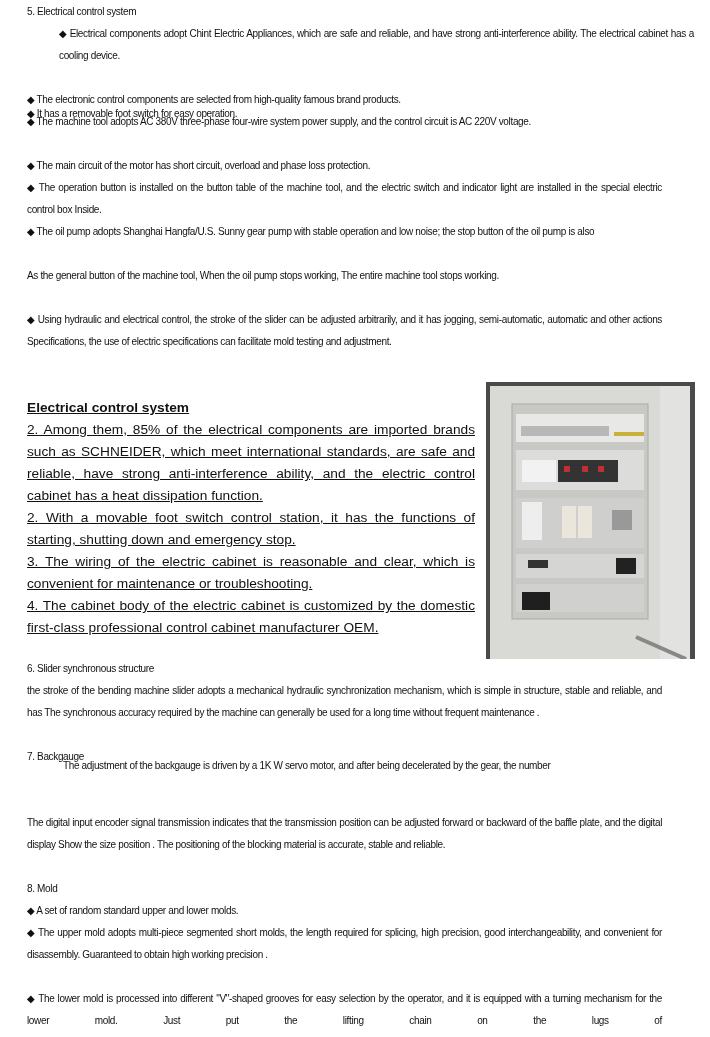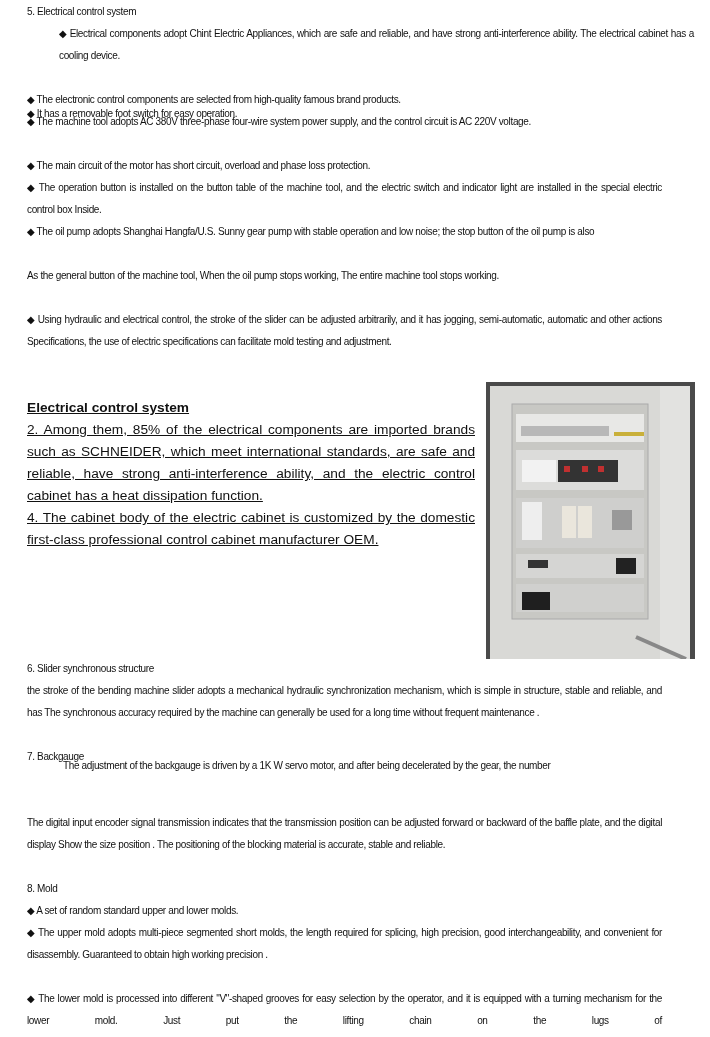--- a/index.html
+++ b/index.html
@@ -24,20 +24,22 @@
 <div class="p narrow" style="top:111px;"><span>◆</span> <span>The machine tool adopts AC 380V three-phase four-wire system power supply, and the control circuit is AC 220V voltage.</span></div>
 <div class="p narrow" style="top:155px;"><span>◆</span> <span>The main circuit of the motor has short circuit, overload and phase loss protection.</span></div>
 <div class="p narrow" style="top:177px;"><span>◆</span> <span>The operation button is installed on the button table of the machine tool, and the electric switch and indicator light are installed in the special electric control box Inside.</span></div>
 <div class="p narrow" style="top:221px;"><span>◆</span> <span>The oil pump adopts Shanghai Hangfa/U.S. Sunny gear pump with stable operation and low noise; the stop button of the oil pump is also</span></div>
 <div class="p narrow" style="top:265px;">As the general button of the machine tool,   When the oil pump stops working,   The entire machine tool stops working.</div>
 <div class="p narrow" style="top:309px;"><span>◆</span> <span>Using hydraulic and electrical control, the stroke of the slider can be adjusted arbitrarily, and it has jogging, semi-automatic, automatic and other actions Specifications, the use of electric specifications can facilitate mold testing and adjustment.</span></div>
 
 <div class="sec2" style="top:397px;text-decoration:underline;">
   <div class="h">Electrical control system</div>
   <div>2. Among them, 85% of the electrical components are imported brands such as SCHNEIDER, which meet international standards, are safe and reliable, have strong anti-interference ability, and the electric control cabinet has a heat dissipation function.</div>
+  <div>2. With a movable foot switch control station, it has the functions of starting, shutting down and emergency stop.</div>
+  <div>3. The wiring of the electric cabinet is reasonable and clear, which is convenient for maintenance or troubleshooting.</div>
   <div>4. The cabinet body of the electric cabinet is customized by the domestic first-class professional control cabinet manufacturer OEM.</div>
 </div>
 
 <div class="photo" title="Open electrical control cabinet">
   <svg width="209" height="277" viewBox="0 0 209 277">
     <rect x="0" y="0" width="209" height="277" fill="#4a4a4a"></rect>
     <rect x="4" y="4" width="170" height="273" fill="#d9d9d6"></rect>
     <rect x="26" y="22" width="136" height="215" fill="#c8c8c4" stroke="#aaa"></rect>
     <rect x="30" y="32" width="128" height="28" fill="#e8e8e6"></rect>
     <rect x="35" y="44" width="88" height="10" fill="#b8b8b8"></rect>

